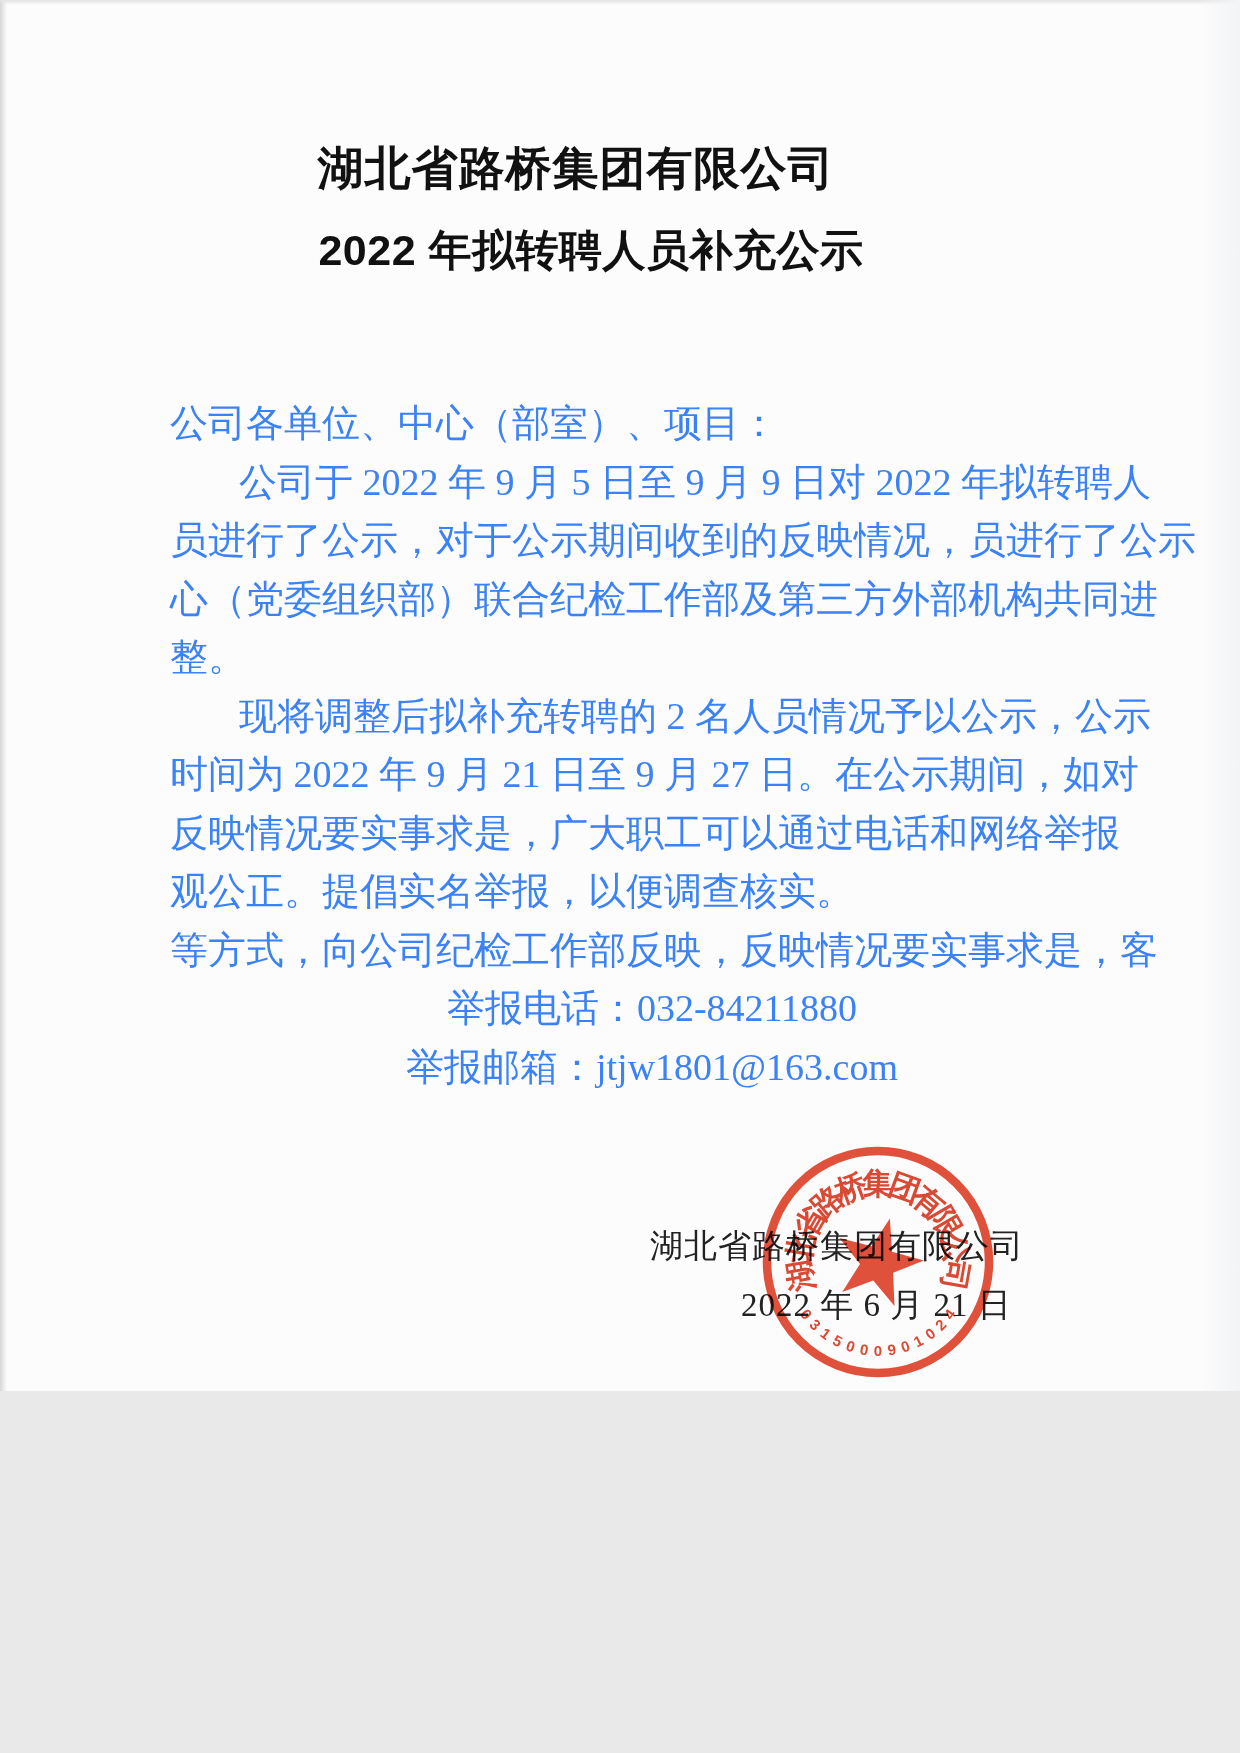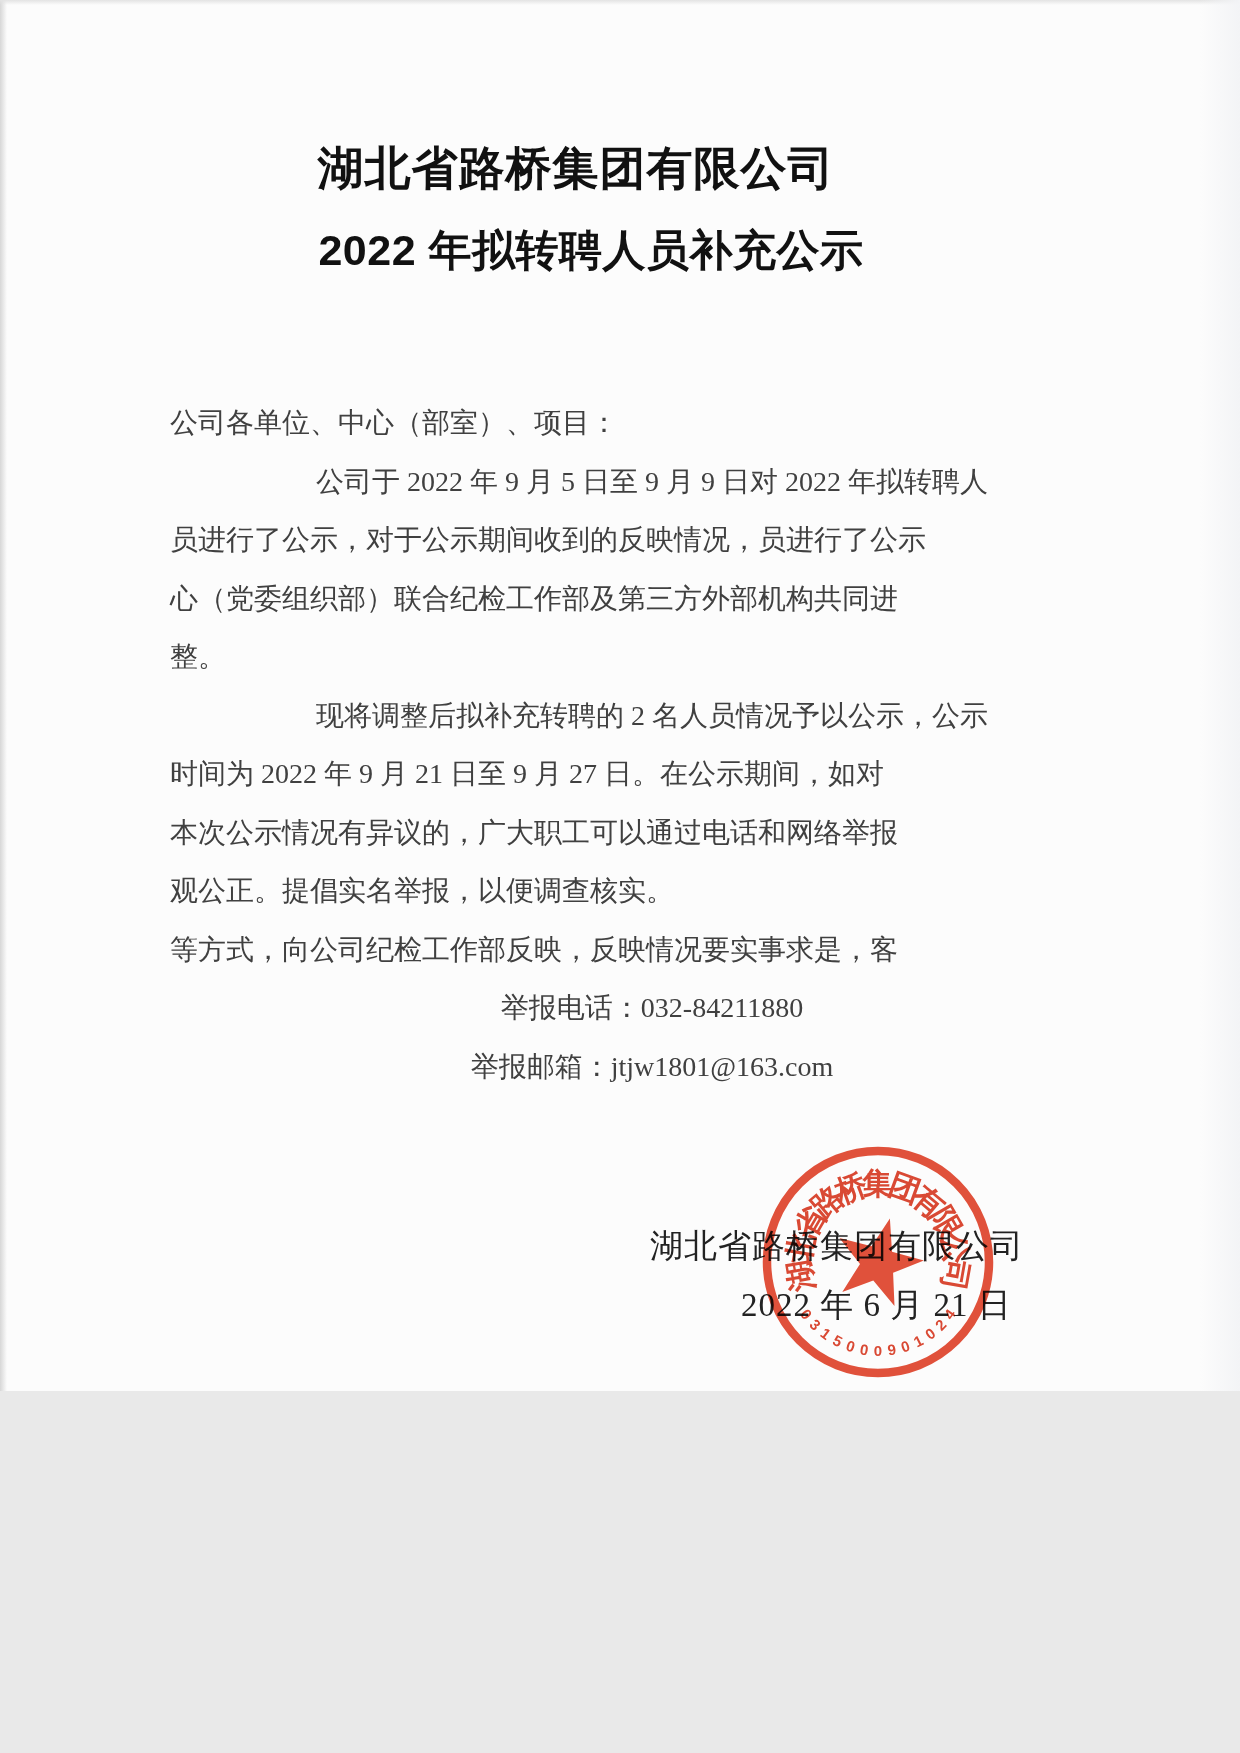--- a/index.html
+++ b/index.html
@@ -35,22 +35,22 @@
     font-family:"Liberation Sans","DejaVu Sans",sans-serif;
     font-weight:900;font-size:43px;letter-spacing:0.5px;white-space:nowrap;
     color:#111;
     margin-left:36px;
   }
   .body-text{
     position:absolute;left:170px;top:394px;width:895px;
   }
   .bline{
     height:58.5px;line-height:58.5px;
-    font-size:28px;letter-spacing:0px;white-space:nowrap;
-    color:#404040;
+    font-size:38px;letter-spacing:0px;white-space:nowrap;
+    color:#3b82f6;
   }
   .bline.indent{text-indent:69px;text-align:center;}
   .signature{
     position:absolute;left:650px;top:1224px;
     font-size:33px;letter-spacing:1px;white-space:nowrap;color:#222;
     z-index:2;
   }
   .sig-date{
     position:absolute;left:741px;top:1283px;
     font-size:33px;letter-spacing:1px;white-space:nowrap;color:#222;
@@ -82,21 +82,21 @@
   <div class="title2">2022 年拟转聘人员补充公示</div>
 
   <div class="body-text">
     <div class="bline">公司各单位、中心（部室）、项目：</div>
     <div class="bline indent">公司于 2022 年 9 月 5 日至 9 月 9 日对 2022 年拟转聘人</div>
     <div class="bline">员进行了公示，对于公示期间收到的反映情况，员进行了公示</div>
     <div class="bline">心（党委组织部）联合纪检工作部及第三方外部机构共同进</div>
     <div class="bline">整。</div>
     <div class="bline indent">现将调整后拟补充转聘的 2 名人员情况予以公示，公示</div>
     <div class="bline">时间为 2022 年 9 月 21 日至 9 月 27 日。在公示期间，如对</div>
-    <div class="bline">本次公示情况有异议的，广大职工可以通过电话和网络举报</div>
+    <div class="bline">反映情况要实事求是，广大职工可以通过电话和网络举报</div>
     <div class="bline">观公正。提倡实名举报，以便调查核实。</div>
     <div class="bline">等方式，向公司纪检工作部反映，反映情况要实事求是，客</div>
     <div class="bline indent">举报电话：032-84211880</div>
     <div class="bline indent">举报邮箱：jtjw1801@163.com</div>
   </div>
 
   <div class="signature">湖北省路桥集团有限公司</div>
   <div class="sig-date">2022 年 6 月 21 日</div>
 
   <svg class="seal" viewBox="0 0 240 240" xmlns="http://www.w3.org/2000/svg">

